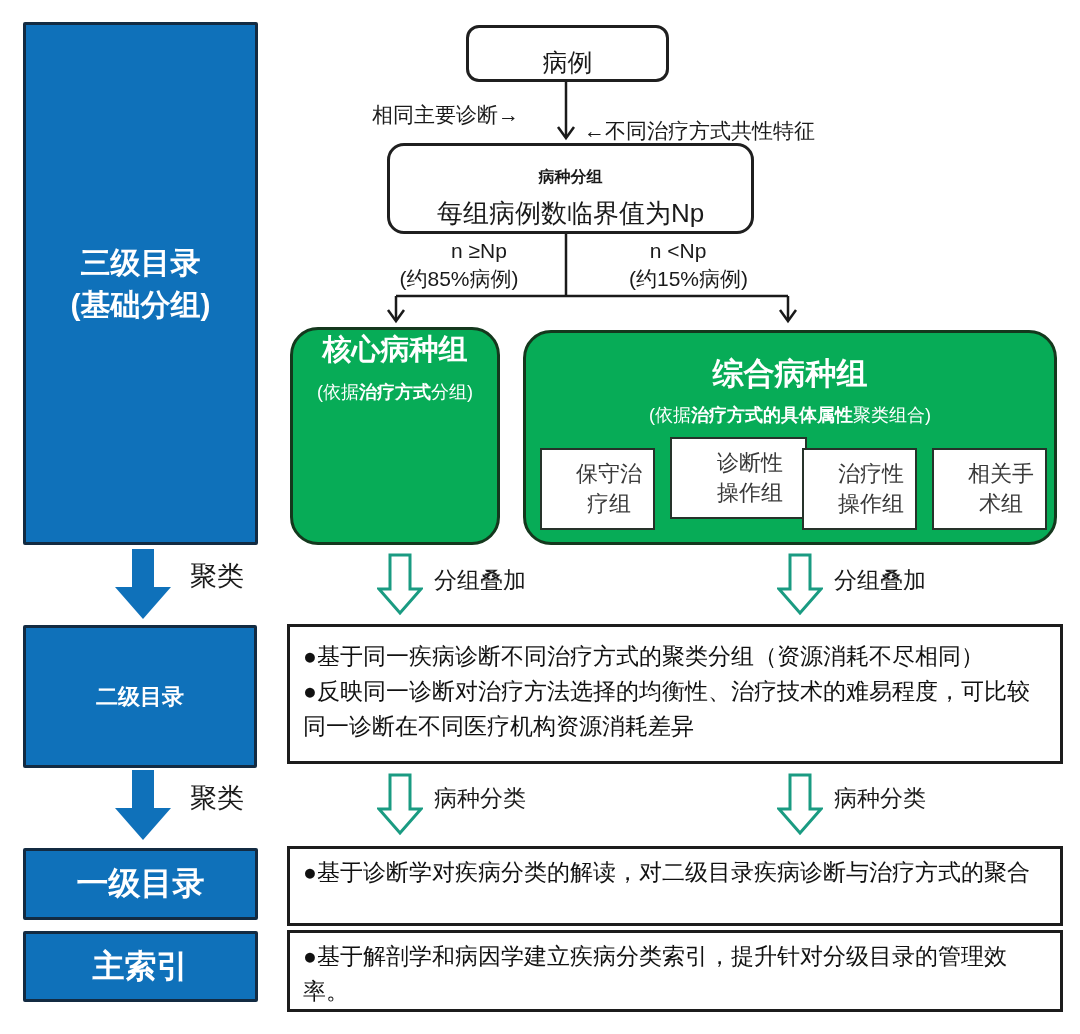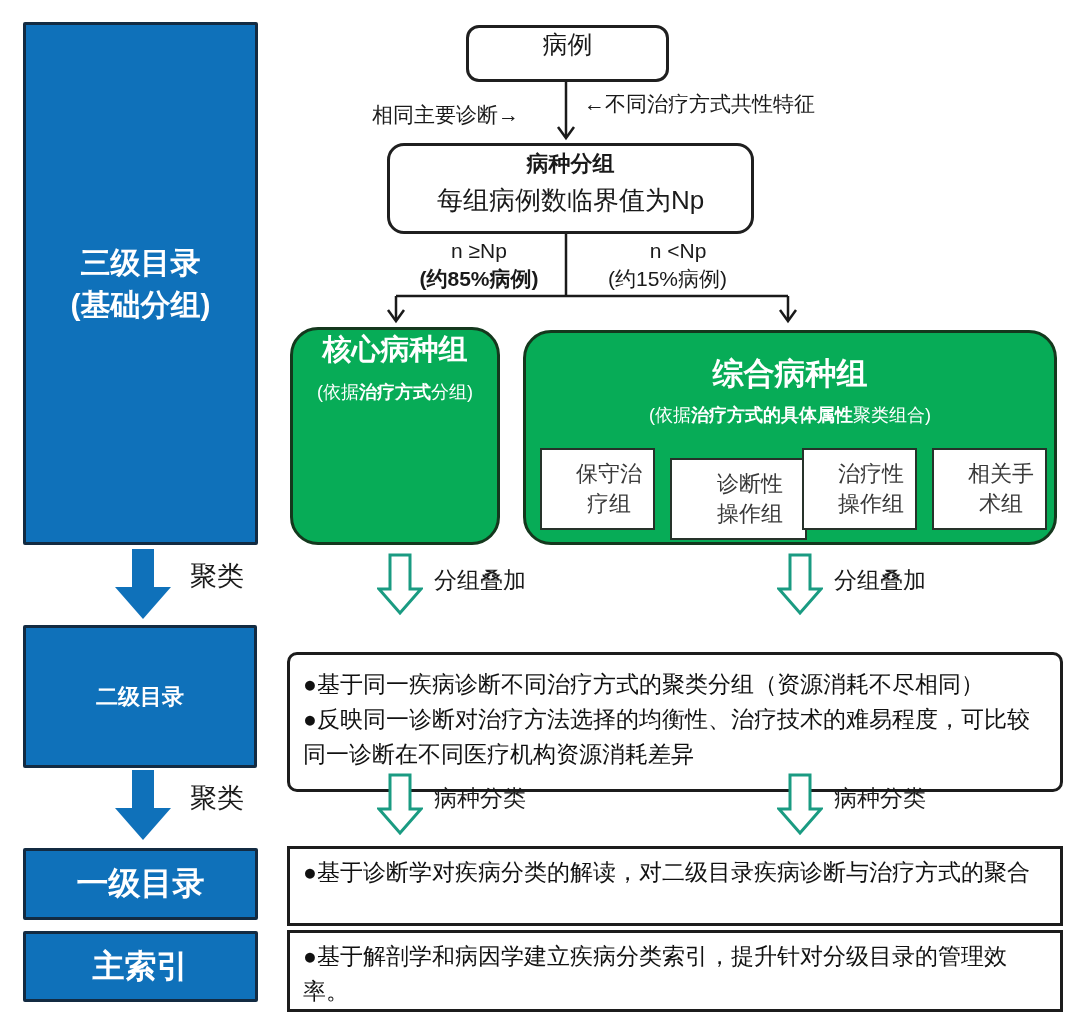--- a/index.html
+++ b/index.html
@@ -11,21 +11,21 @@
   .box{position:absolute;z-index:2;box-sizing:border-box;}
   
   .blue-box{
     background:#0f71ba;border:3px solid #132b42;color:#fff;
     display:flex;align-items:center;justify-content:center;text-align:center;
     font-weight:bold;border-radius:2px;
   }
   
   .flow-box{
     background:#fff;border:3px solid #1f1f1f;display:flex;flex-direction:column;
-    align-items:center;justify-content:flex-start;text-align:center;
+    align-items:center;justify-content:flex-end;text-align:center;
   }
   
   .green-box{
     background:#07ac57;border:3px solid #14381d;border-radius:28px;color:#fff;
     text-align:center;
   }
   .note-box{
     background:#fff;border:3px solid #1c1c1c;font-size:23px;line-height:35px;
     padding:12px 13px;box-sizing:border-box;color:#111;text-align:left;
   }
@@ -82,49 +82,49 @@
 
   <div class="box blue-box" style="left:23px;top:931px;width:235px;height:71px;font-size:32px;">
     <span>主索引</span>
   </div>
 
   <div class="box flow-box" style="left:466px;top:25px;width:203px;height:57px;border-radius:13px;font-size:25px;">
     <span>病例</span>
   </div>
 
   <div class="lbl" style="left:372px;top:101px;font-size:21px;">相同主要诊断→</div>
-  <div class="lbl" style="left:584px;top:90px;font-size:21px;">←不同治疗方式共性特征</div>
+  <div class="lbl" style="left:584px;top:117px;font-size:21px;">←不同治疗方式共性特征</div>
 
   <div class="box flow-box" style="left:387px;top:143px;width:367px;height:91px;border-radius:17px;">
-    <div class="b" style="font-size:22px;line-height:36px;">病种分组</div>
+    <div class="b" style="font-size:16px;line-height:36px;">病种分组</div>
     <div style="font-size:26px;line-height:36px;">每组病例数临界值为Np</div>
   </div>
 
   <div class="lbl" style="left:409px;top:239px;width:140px;text-align:center;font-size:21px;">n ≥Np</div>
-  <div class="lbl" style="left:409px;top:265px;width:140px;text-align:center;font-size:21px;font-weight:bold;">(约85%病例)</div>
+  <div class="lbl" style="left:389px;top:265px;width:140px;text-align:center;font-size:21px;">(约85%病例)</div>
   <div class="lbl" style="left:608px;top:239px;width:140px;text-align:center;font-size:21px;">n &lt;Np</div>
-  <div class="lbl" style="left:608px;top:265px;width:140px;text-align:left;font-size:21px;">(约15%病例)</div>
+  <div class="lbl" style="left:608px;top:265px;width:140px;text-align:right;font-size:21px;">(约15%病例)</div>
 
   <div class="box green-box" style="left:290px;top:327px;width:210px;height:218px;">
     <div class="b" style="font-size:29px;">核心病种组</div>
     <div style="font-size:18px;margin-top:10px;">
       <span>(依据</span><span class="b">治疗方式</span><span>分组)</span>
     </div>
   </div>
 
   <div class="box green-box" style="left:523px;top:330px;width:534px;height:215px;">
     <div class="b" style="font-size:31px;margin-top:20px;">综合病种组</div>
     <div style="font-size:18px;margin-top:8px;">
       <span>(依据</span><span class="b">治疗方式的具体属性</span><span>聚类组合)</span>
     </div>
     <div class="sub-box" style="left:14px;top:115px;width:115px;height:82px;">
       <div>保守治</div>
       <div>疗组</div>
     </div>
-    <div class="sub-box" style="left:144px;top:125px;width:137px;height:82px;">
+    <div class="sub-box" style="left:144px;top:104px;width:137px;height:82px;">
       <div>诊断性</div>
       <div>操作组</div>
     </div>
     <div class="sub-box" style="left:276px;top:115px;width:115px;height:82px;">
       <div>治疗性</div>
       <div>操作组</div>
     </div>
     <div class="sub-box" style="left:406px;top:115px;width:115px;height:82px;">
       <div>相关手</div>
       <div>术组</div>
@@ -133,21 +133,21 @@
 
   <svg class="box" style="left:377px;top:553px;" width="46" height="63">
     <polygon points="13,2 33,2 33,36 44,36 23,60 2,36 13,36" fill="#ffffff" stroke="#1a9b82" stroke-width="3"></polygon>
   </svg>
   <div class="lbl" style="left:434px;top:565px;font-size:23px;">分组叠加</div>
   <svg class="box" style="left:777px;top:553px;" width="46" height="63">
     <polygon points="13,2 33,2 33,36 44,36 23,60 2,36 13,36" fill="#ffffff" stroke="#1a9b82" stroke-width="3"></polygon>
   </svg>
   <div class="lbl" style="left:834px;top:565px;font-size:23px;">分组叠加</div>
 
-  <div class="box note-box" style="left:287px;top:652px;width:776px;height:140px;border-radius:10px;">
+  <div class="box note-box" style="left:287px;top:624px;width:776px;height:140px;">
     <div>●基于同一疾病诊断不同治疗方式的聚类分组（资源消耗不尽相同）</div>
     <div>●反映同一诊断对治疗方法选择的均衡性、治疗技术的难易程度，可比较同一诊断在不同医疗机构资源消耗差异</div>
   </div>
 
   <svg class="box" style="left:377px;top:773px;" width="46" height="63">
     <polygon points="13,2 33,2 33,36 44,36 23,60 2,36 13,36" fill="#ffffff" stroke="#1a9b82" stroke-width="3"></polygon>
   </svg>
   <div class="lbl" style="left:434px;top:783px;font-size:23px;">病种分类</div>
   <svg class="box" style="left:777px;top:773px;" width="46" height="63">
     <polygon points="13,2 33,2 33,36 44,36 23,60 2,36 13,36" fill="#ffffff" stroke="#1a9b82" stroke-width="3"></polygon>

